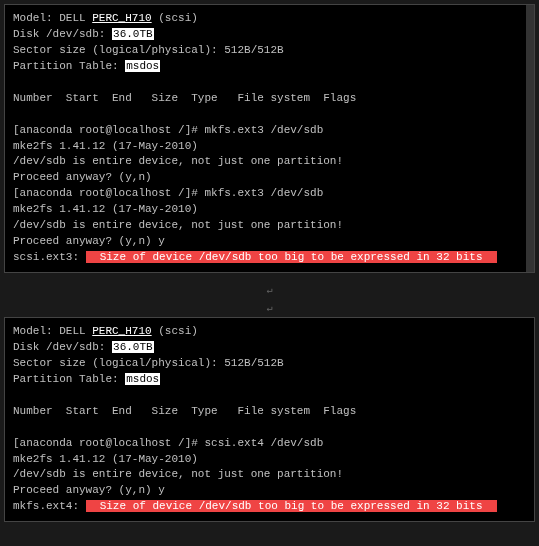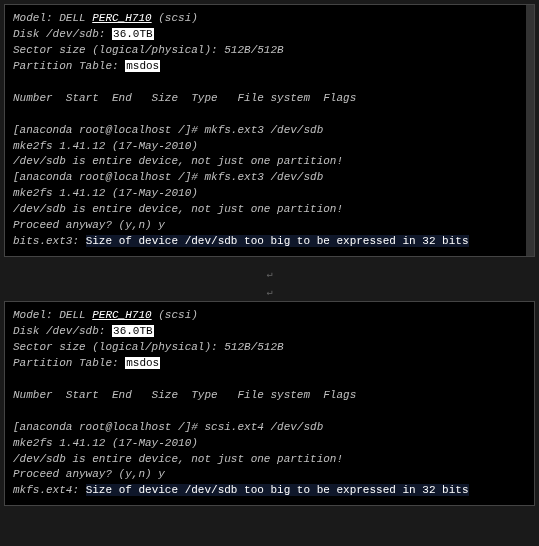--- a/index.html
+++ b/index.html
@@ -41,33 +41,32 @@
     }
 
     .terminal-line {
       line-height: 1.45;
       white-space: pre-wrap;
       word-break: break-all;
     }
 
     .text-normal {
       color: #c0c0c0;
-      font-style: italic;
     }
 
     .highlight-box {
       background: #ffffff;
       color: #000000;
       padding: 0 1px;
     }
 
     .highlight-orange {
-      background: #0f172a;
+      background: #ef4444;
       color: #ffffff;
-      padding: 0 0;
+      padding: 0 14px;
     }
 
     .divider-area {
       height: 18px;
       display: flex;
       align-items: center;
       justify-content: center;
       color: #555;
       font-size: 10px;
     }
@@ -83,25 +82,26 @@
     <div class="terminal-line text-normal">Model: DELL <span style="text-decoration:underline;color:#ffffff;">PERC_H710</span> (scsi)</div>
     <div class="terminal-line"><span class="text-normal">Disk /dev/sdb: </span><span class="highlight-box">36.0TB</span></div>
     <div class="terminal-line text-normal">Sector size (logical/physical): 512B/512B</div>
     <div class="terminal-line"><span class="text-normal">Partition Table: </span><span class="highlight-box">msdos</span></div>
     <div class="terminal-line">&nbsp;</div>
     <div class="terminal-line text-normal">Number  Start  End   Size  Type   File system  Flags</div>
     <div class="terminal-line">&nbsp;</div>
     <div class="terminal-line text-normal">[anaconda root@localhost /]# mkfs.ext3 /dev/sdb</div>
     <div class="terminal-line text-normal">mke2fs 1.41.12 (17-May-2010)</div>
     <div class="terminal-line text-normal">/dev/sdb is entire device, not just one partition!</div>
+    <div class="terminal-line text-normal">Proceed anyway? (y,n)</div>
     <div class="terminal-line text-normal">[anaconda root@localhost /]# mkfs.ext3 /dev/sdb</div>
     <div class="terminal-line text-normal">mke2fs 1.41.12 (17-May-2010)</div>
     <div class="terminal-line text-normal">/dev/sdb is entire device, not just one partition!</div>
     <div class="terminal-line text-normal">Proceed anyway? (y,n) y</div>
-    <div class="terminal-line"><span class="text-normal">bits.ext3: </span><span class="highlight-orange">Size of device /dev/sdb too big to be expressed in 32 bits</span></div>
+    <div class="terminal-line"><span class="text-normal">scsi.ext3: </span><span class="highlight-orange">Size of device /dev/sdb too big to be expressed in 32 bits</span></div>
   </div>
 
   <div class="divider-area">
     <span style="color:#666;">↵</span>
   </div>
   <div class="divider-area">
     <span style="color:#666;">↵</span>
   </div>
 
   <div class="terminal-panel">

